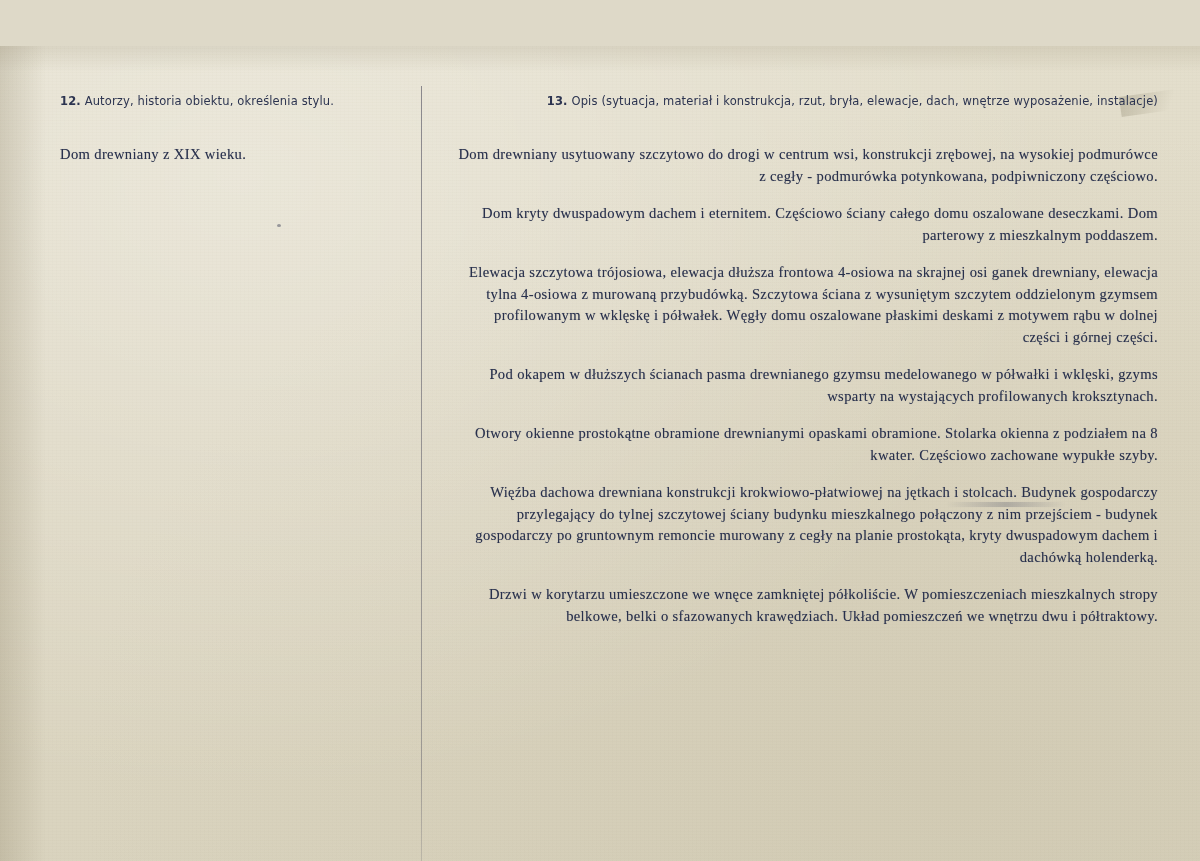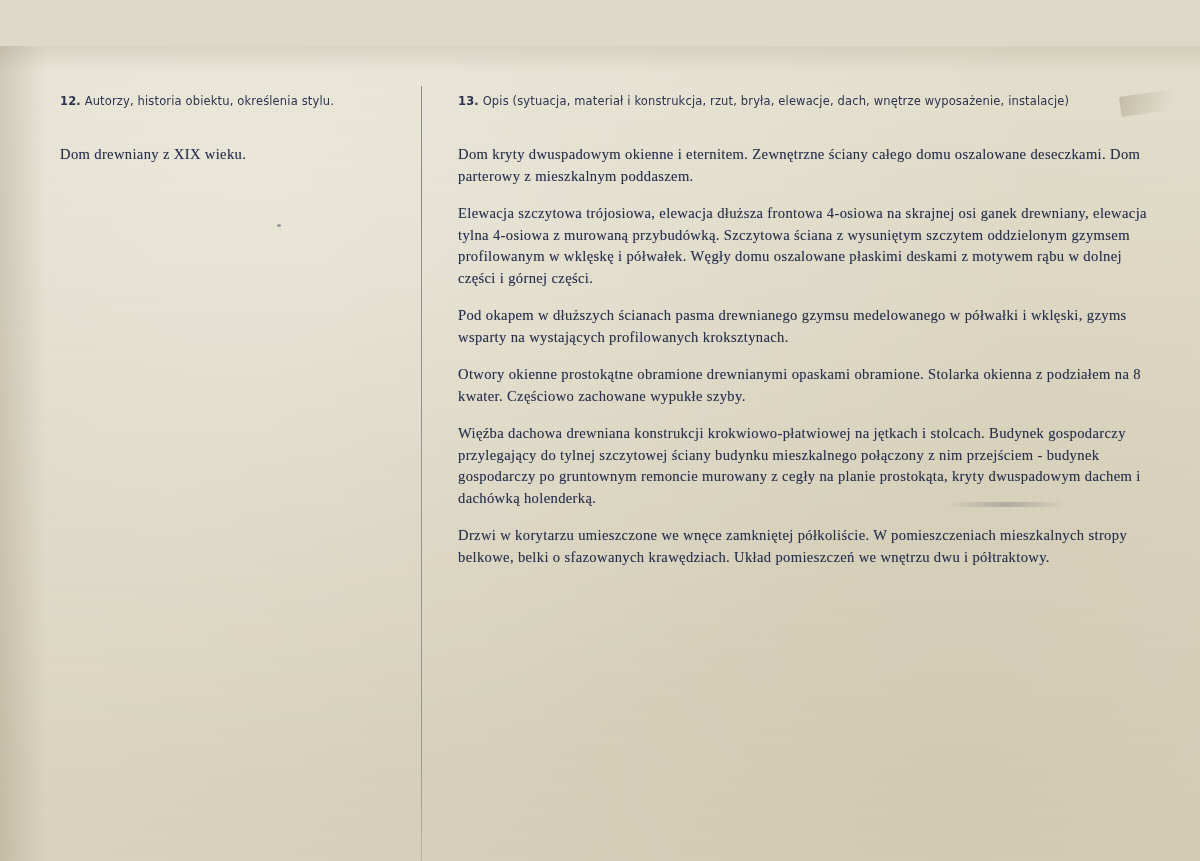--- a/index.html
+++ b/index.html
@@ -66,20 +66,21 @@
     position: absolute;
     left: 60px;
     top: 48px;
     width: 350px;
   }
   .col-right {
     position: absolute;
     left: 458px;
     top: 48px;
     width: 700px;
+    text-align: right;
   }
 
   .field-caption {
     font-family: "DejaVu Sans", sans-serif;
     font-size: 11.5px;
     color: #2c3450;
     letter-spacing: .15px;
     white-space: nowrap;
   }
   .field-caption .num {
@@ -165,21 +166,22 @@
     </div>
     <div class="typed left-entry">Dom drewniany z XIX wieku.</div>
   </div>
 
   <div class="col-right">
     <div class="field-caption">
       <span class="num">13.</span>
       <span>Opis (sytuacja, materiał i konstrukcja, rzut, bryła, elewacje, dach, wnętrze wyposażenie, instalacje)</span>
     </div>
     <div class="typed right-body">
-      <p>Dom kryty dwuspadowym okienne i eternitem. Zewnętrzne ściany całego domu oszalowane deseczkami. Dom parterowy z mieszkalnym poddaszem.</p>
+      <p>Dom drewniany usytuowany szczytowo do drogi w centrum wsi, konstrukcji zrębowej, na wysokiej podmurówce z cegły - podmurówka potynkowana, podpiwniczony częściowo.</p>
+      <p>Dom kryty dwuspadowym dachem i eternitem. Częściowo ściany całego domu oszalowane deseczkami. Dom parterowy z mieszkalnym poddaszem.</p>
       <p>Elewacja szczytowa trójosiowa, elewacja dłuższa frontowa 4-osiowa na skrajnej osi ganek drewniany, elewacja tylna 4-osiowa z murowaną przybudówką. Szczytowa ściana z wysuniętym szczytem oddzielonym gzymsem profilowanym w wklęskę i półwałek. Węgły domu oszalowane płaskimi deskami z motywem rąbu w dolnej części i górnej części.</p>
       <p>Pod okapem w dłuższych ścianach pasma drewnianego gzymsu medelowanego w półwałki i wklęski, gzyms wsparty na wystających profilowanych kroksztynach.</p>
       <p>Otwory okienne prostokątne obramione drewnianymi opaskami obramione. Stolarka okienna z podziałem na 8 kwater. Częściowo zachowane wypukłe szyby.</p>
       <p>Więźba dachowa drewniana konstrukcji krokwiowo-płatwiowej na jętkach i stolcach. Budynek gospodarczy przylegający do tylnej szczytowej ściany budynku mieszkalnego połączony z nim przejściem - budynek gospodarczy po gruntownym remoncie murowany z cegły na planie prostokąta, kryty dwuspadowym dachem i dachówką holenderką.</p>
       <p>Drzwi w korytarzu umieszczone we wnęce zamkniętej półkoliście. W pomieszczeniach mieszkalnych stropy belkowe, belki o sfazowanych krawędziach. Układ pomieszczeń we wnętrzu dwu i półtraktowy.</p>
     </div>
   </div>
 
 </div>
 

